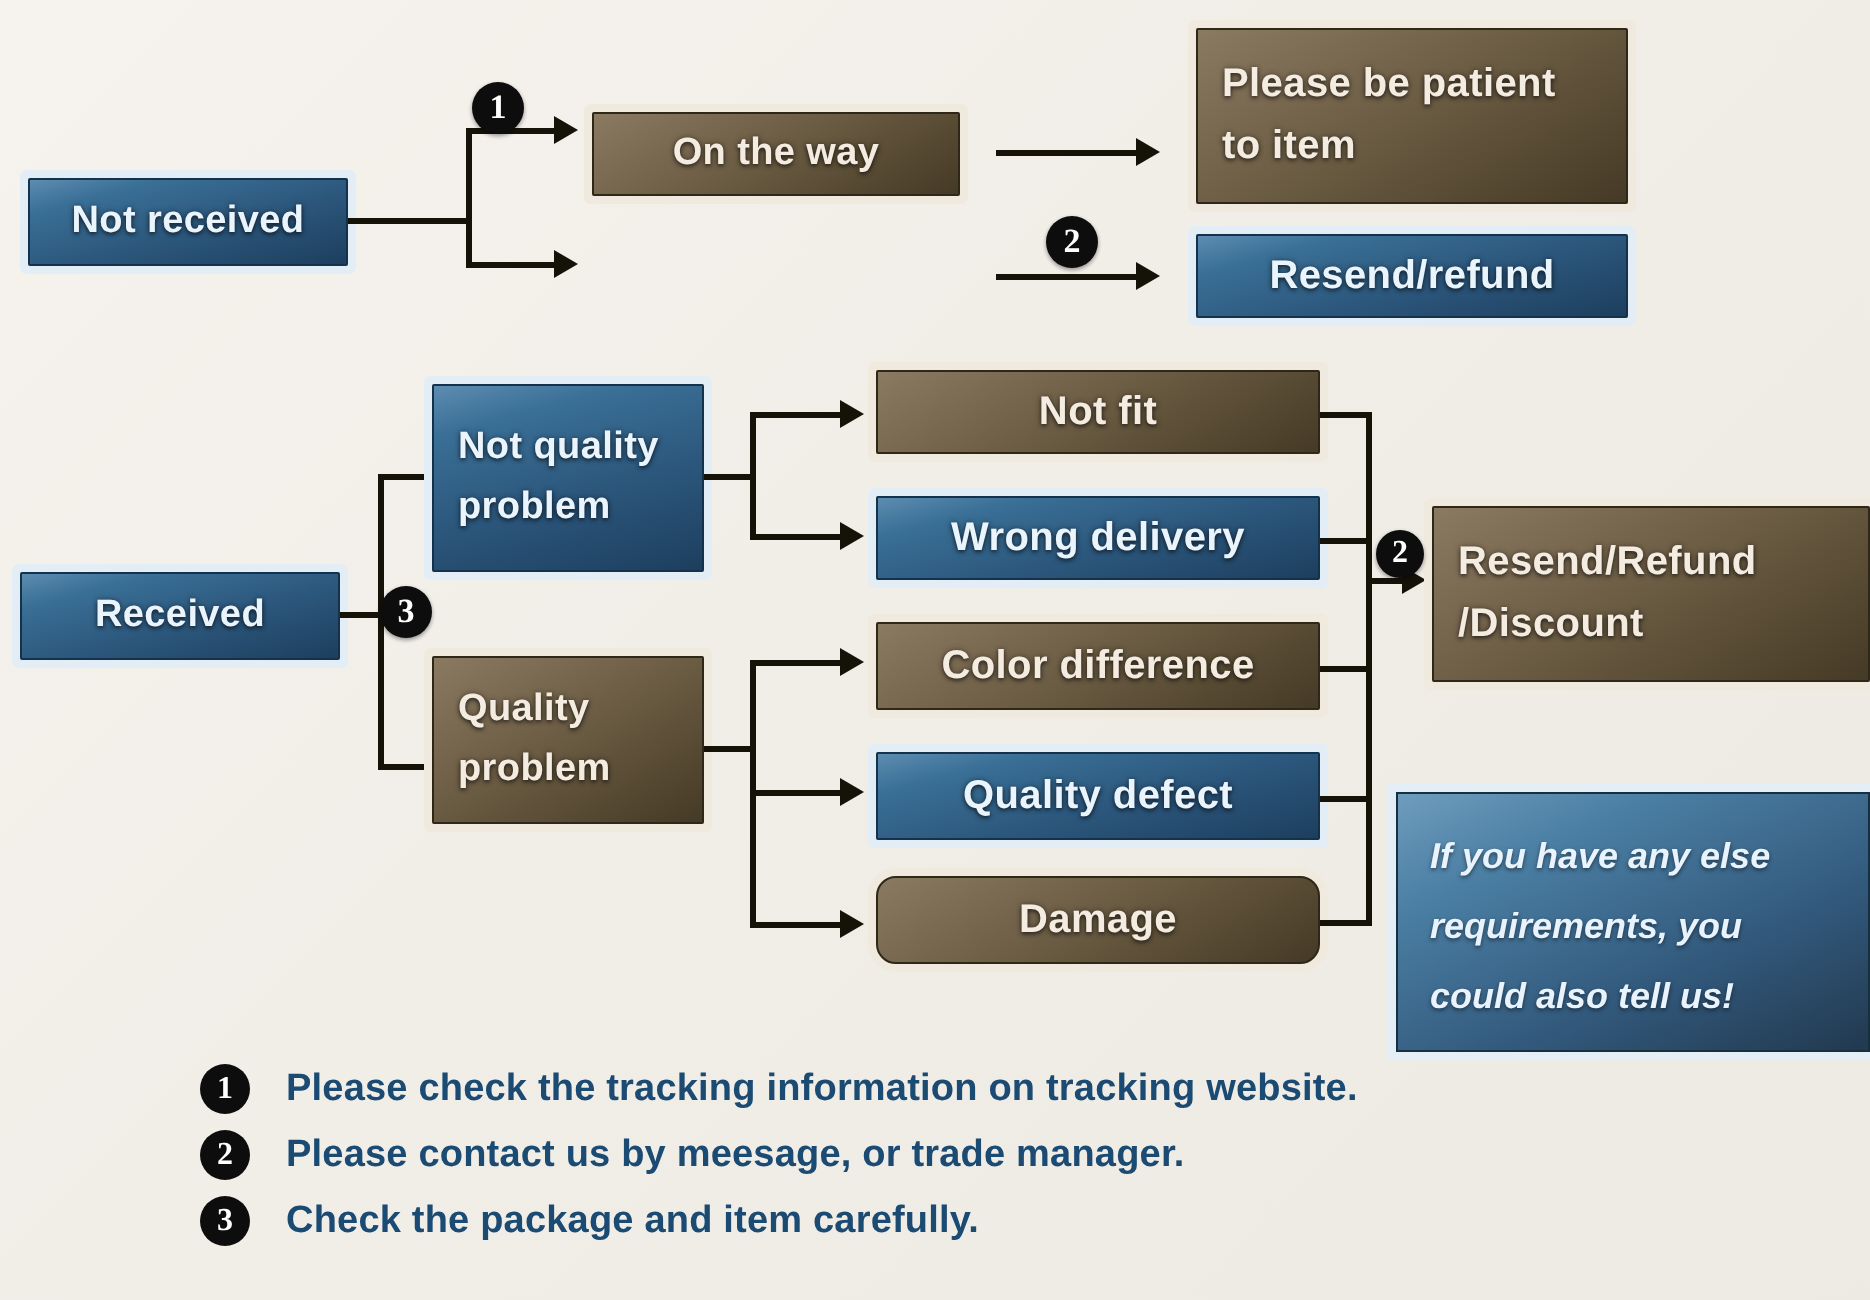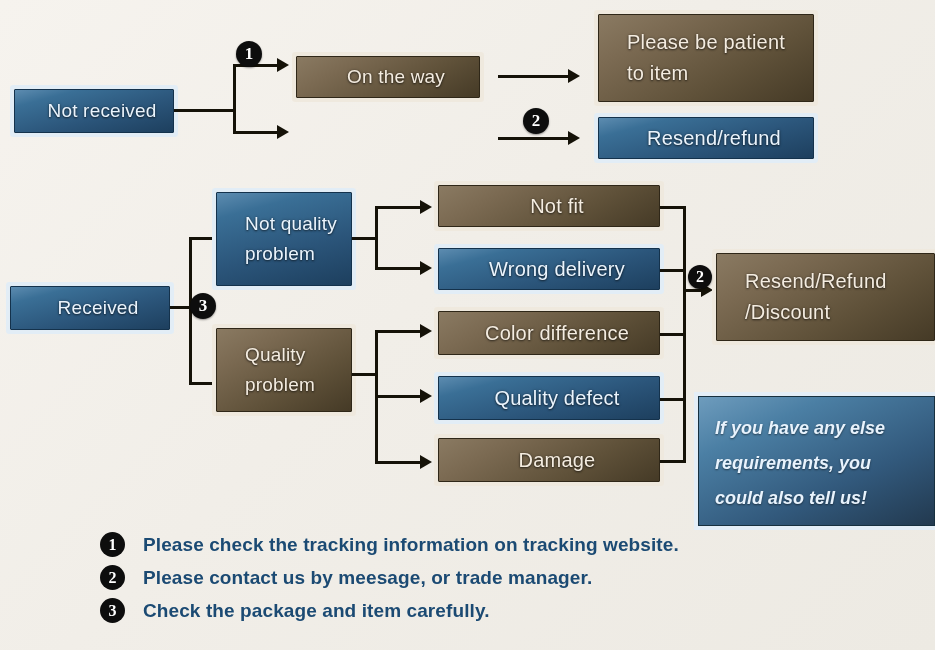--- a/index.html
+++ b/index.html
@@ -16,26 +16,25 @@
 
   
   .box{
     position:absolute;
     box-sizing:border-box;
     display:flex;
     align-items:center;
     justify-content:center;
     text-align:center;
     color:#ffffff;
-    font-weight:normal;
+    font-weight:bold;
     letter-spacing:.2px;
     line-height:1.05;
     text-shadow:0 1px 2px rgba(0,0,0,.55), 0 0 3px rgba(0,0,0,.35);
     border-radius:1px;
-    padding-left:16px;
   }
   .box.blue{
     background:linear-gradient(160deg,#4f7da3 0%,#2f6governor 0%,#3a6f96 18%,#2d587a 55%,#1e4263 100%);
     background:linear-gradient(165deg,#5d8cb0 0%,#3a6f96 20%,#2b557a 60%,#1d3f5e 100%);
     border:1px solid #14324c;
     box-shadow:0 0 0 4px #e2edf6, 0 1px 2px rgba(0,0,0,.35);
     color:#eaf4fd;
   }
   .box.brown{
     background:linear-gradient(150deg,#8a7a62 0%,#7b6a52 25%,#5f5139 65%,#453a26 100%);
@@ -209,21 +208,21 @@
   </div>
 
   <div class="box brown" style="left:438px;top:311px;width:222px;height:44px;font-size:20px;">
     <span class="inner">Color difference</span>
   </div>
 
   <div class="box blue" style="left:438px;top:376px;width:222px;height:44px;font-size:20px;">
     <span class="inner">Quality defect</span>
   </div>
 
-  <div class="box brown" style="left:438px;top:438px;width:222px;height:44px;font-size:20px;">
+  <div class="box brown" style="left:438px;top:438px;width:222px;height:44px;font-size:20px;border-radius:10px;">
     <span class="inner">Damage</span>
   </div>
 
   <div class="ln lnh" style="left:660px;top:206px;width:26px;"></div>
   <div class="ln lnh" style="left:660px;top:269px;width:26px;"></div>
   <div class="ln lnh" style="left:660px;top:333px;width:26px;"></div>
   <div class="ln lnh" style="left:660px;top:398px;width:26px;"></div>
   <div class="ln lnh" style="left:660px;top:460px;width:26px;"></div>
   <div class="ln lnv" style="left:683px;top:206px;height:257px;"></div>
   <div class="ln lnh" style="left:683px;top:289px;width:22px;"></div>

